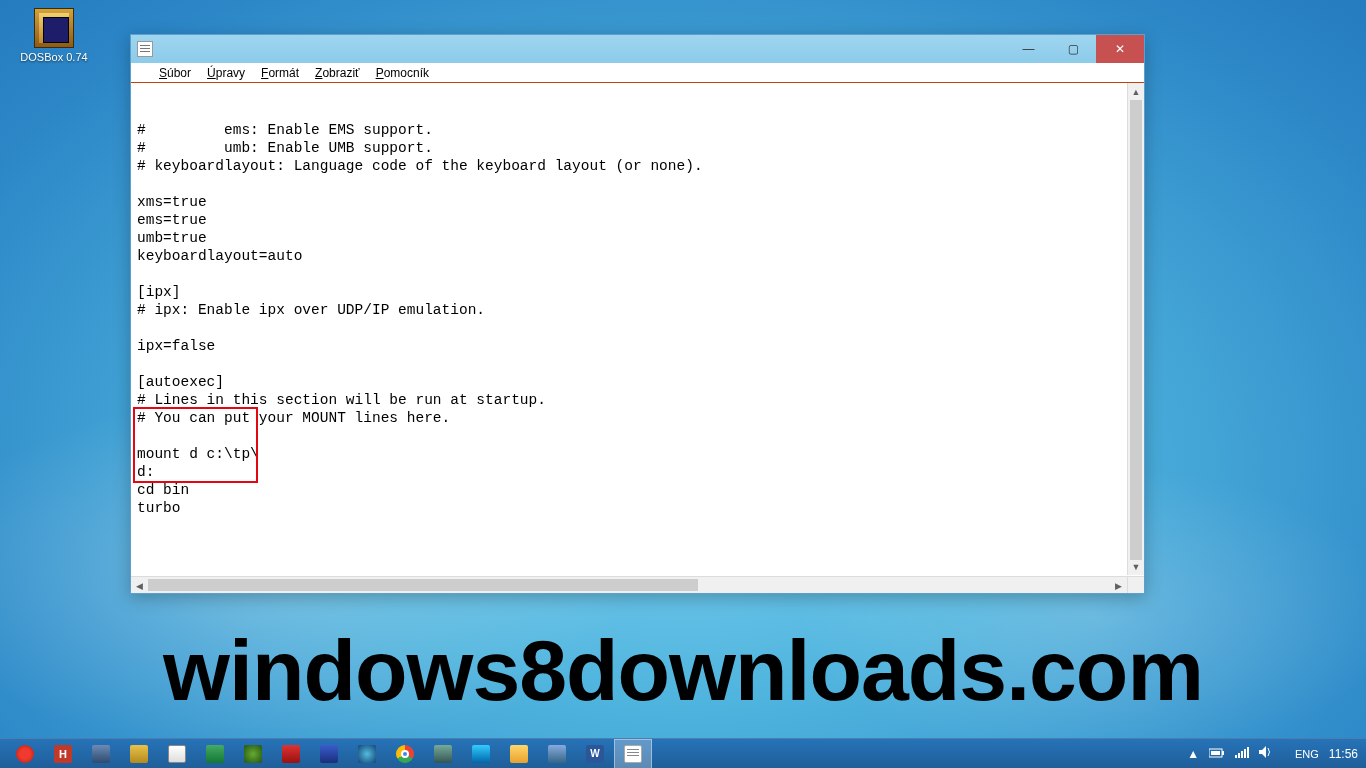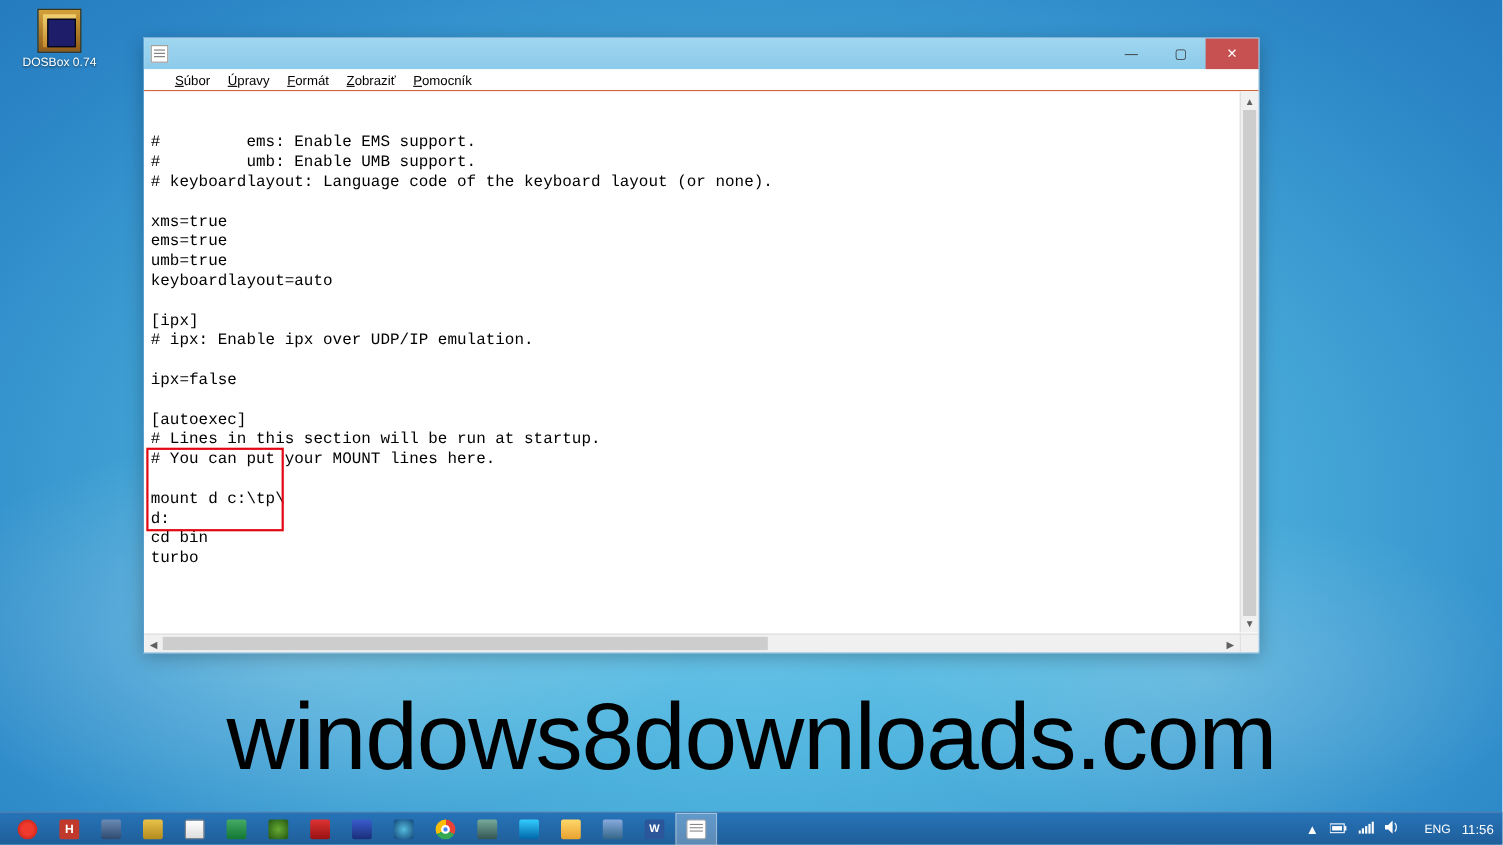--- a/index.html
+++ b/index.html
@@ -97,21 +97,21 @@
   background:#f0f0f0; border-top:1px solid #dcdcdc;
 }
 .hscroll .arrow { width:17px; height:17px; display:flex; align-items:center; justify-content:center; color:#606060; font-size:9px; cursor:pointer; position:absolute; top:0;}
 .hscroll .arrow.left{left:0;} .hscroll .arrow.right{right:0;}
 .hscroll .thumb { position:absolute; top:2px; bottom:2px; left:17px; width:550px; background:#cdcdcd;}
 .resize-grip{position:absolute;right:0;bottom:0;width:17px;height:17px;background:#f0f0f0;border-left:1px solid #dcdcdc;border-top:1px solid #dcdcdc;}
 
 
 .watermark {
   position:absolute; left:0; right:0; bottom:48px; text-align:center;
-  font-size: 86px; font-weight:400; letter-spacing:-1px;
+  font-size: 86px; font-weight:700; letter-spacing:-1px;
   color:#000; font-family: "Segoe UI", Arial, sans-serif;
 }
 
 
 .taskbar {
   position:absolute; left:0; right:0; bottom:0; height:30px;
   background: linear-gradient(#2673b8,#1f5e99);
   display:flex; align-items:stretch; color:#fff;
   padding-left:6px;
   border-top:1px solid rgba(255,255,255,0.2);

